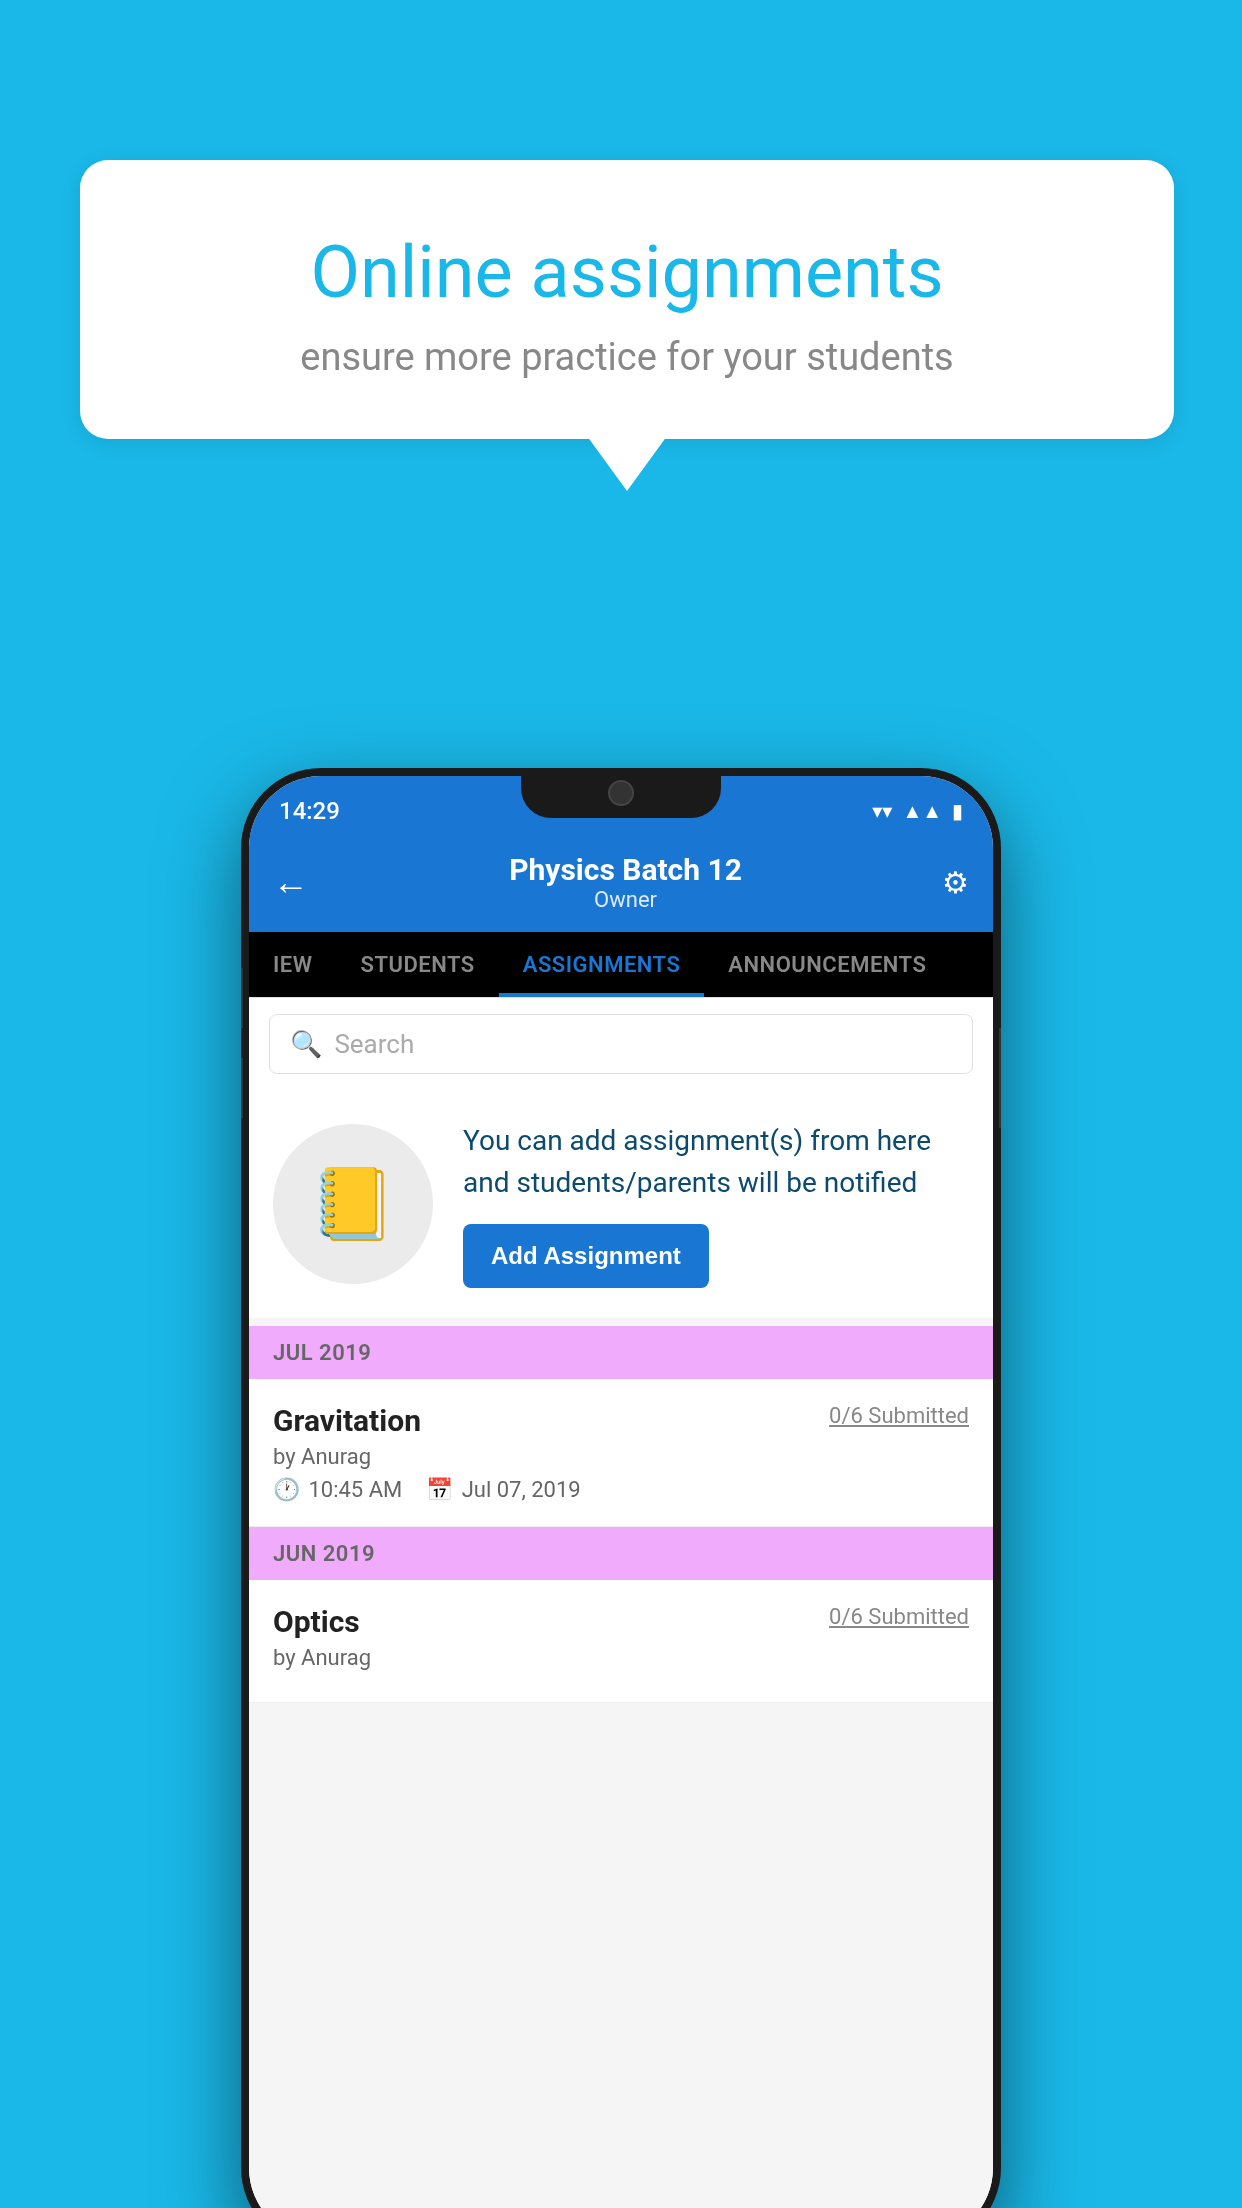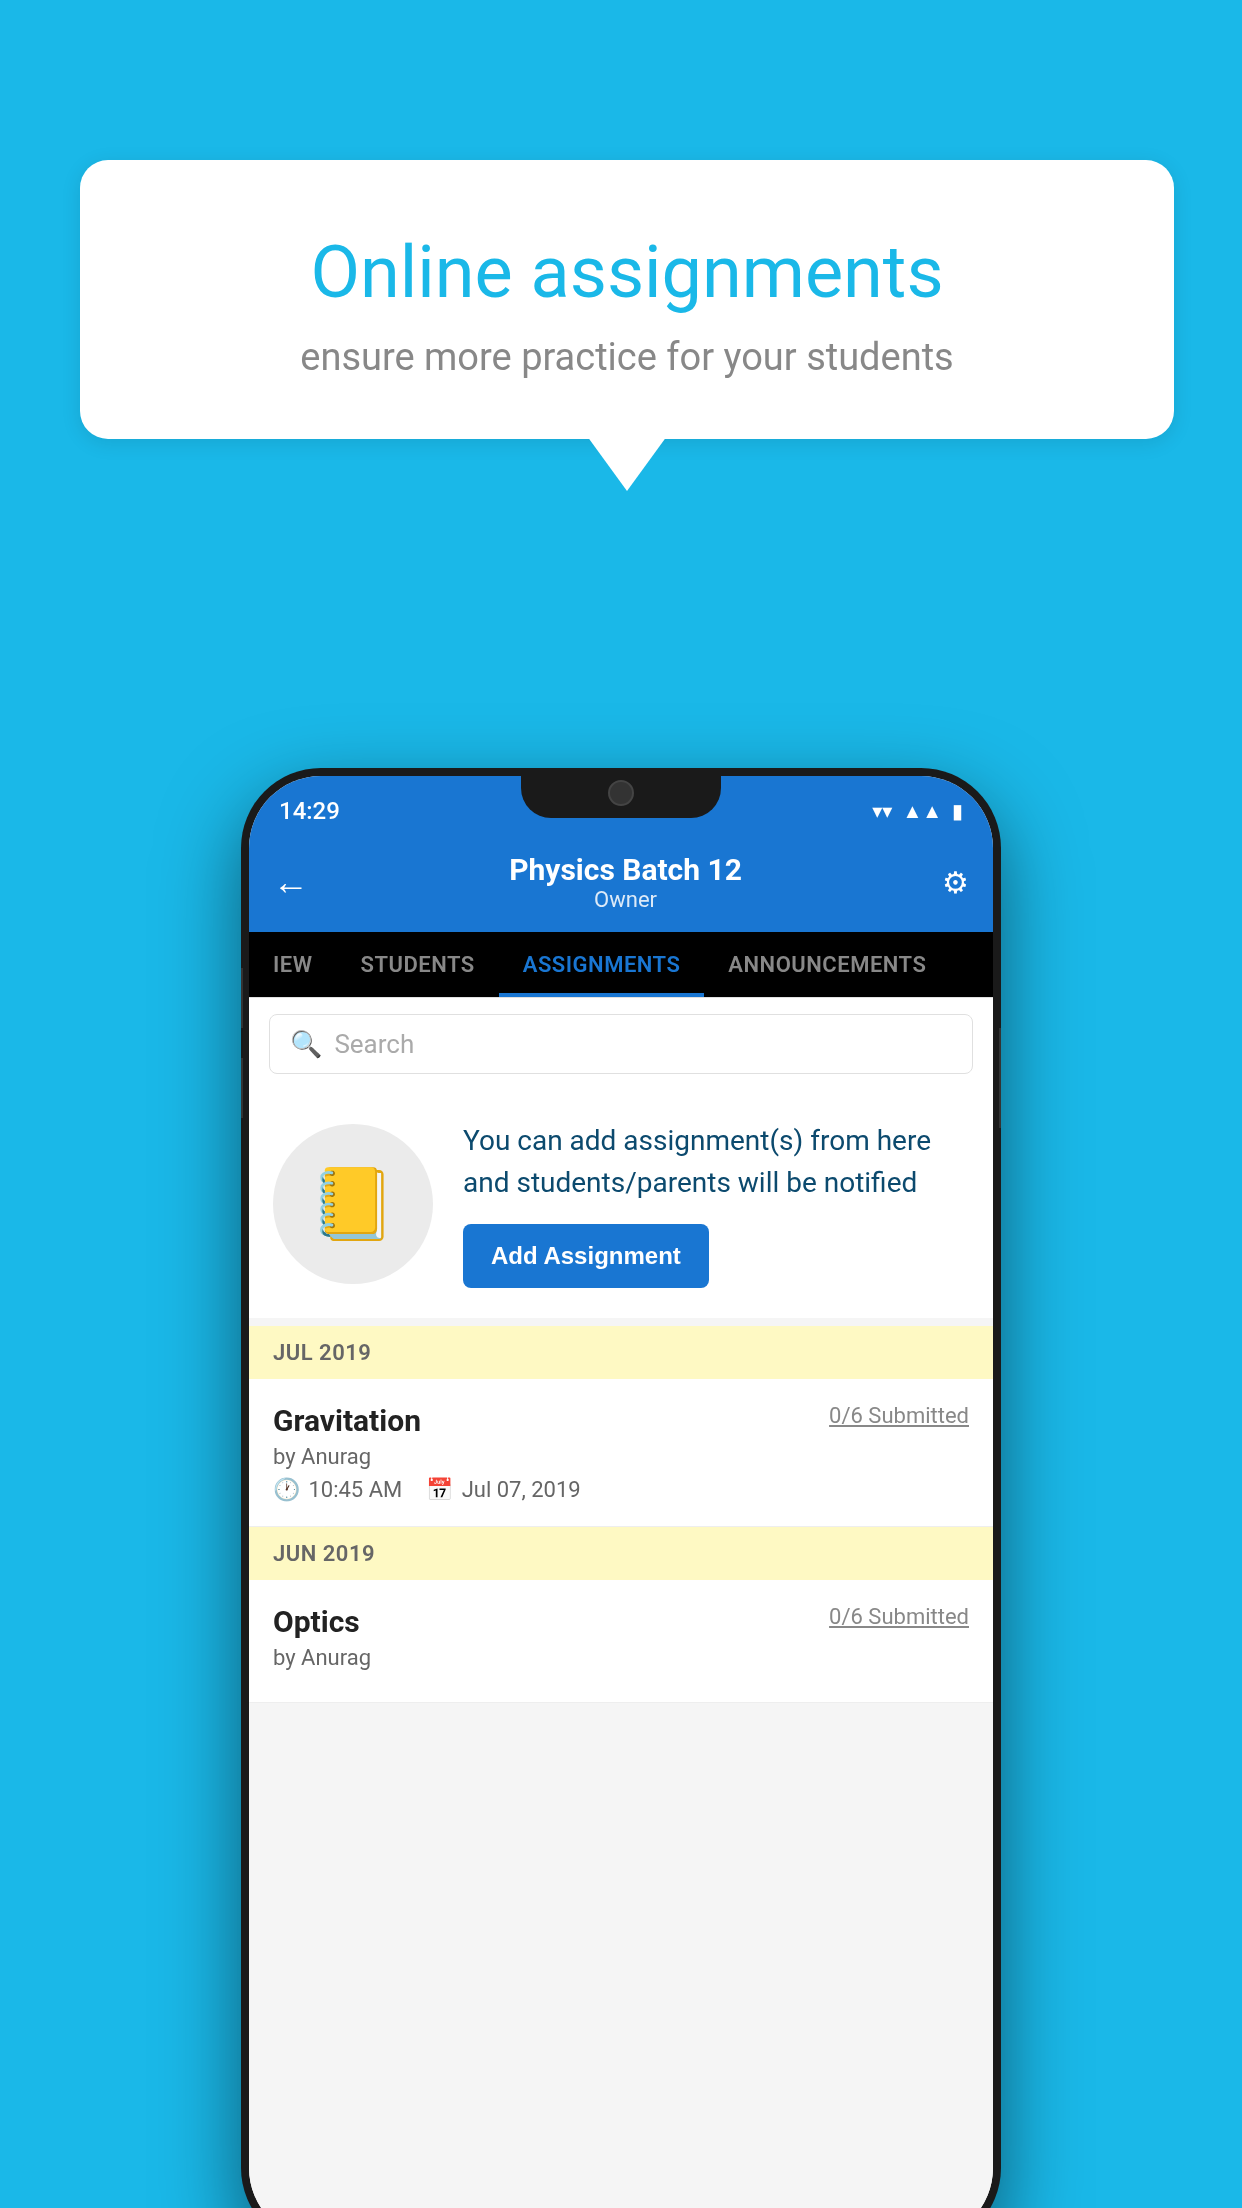--- a/index.html
+++ b/index.html
@@ -278,21 +278,21 @@
       border: none;
       border-radius: 8px;
       padding: 18px 28px;
       font-size: 24px;
       font-weight: 600;
       cursor: pointer;
     }
 
     
     .section-header {
-      background: #fef9c3;
+      background: #f0abfc;
       padding: 14px 24px;
       color: #666;
       font-size: 22px;
       font-weight: 600;
       letter-spacing: 0.5px;
     }
 
     
     .assignment-item {
       background: white;

